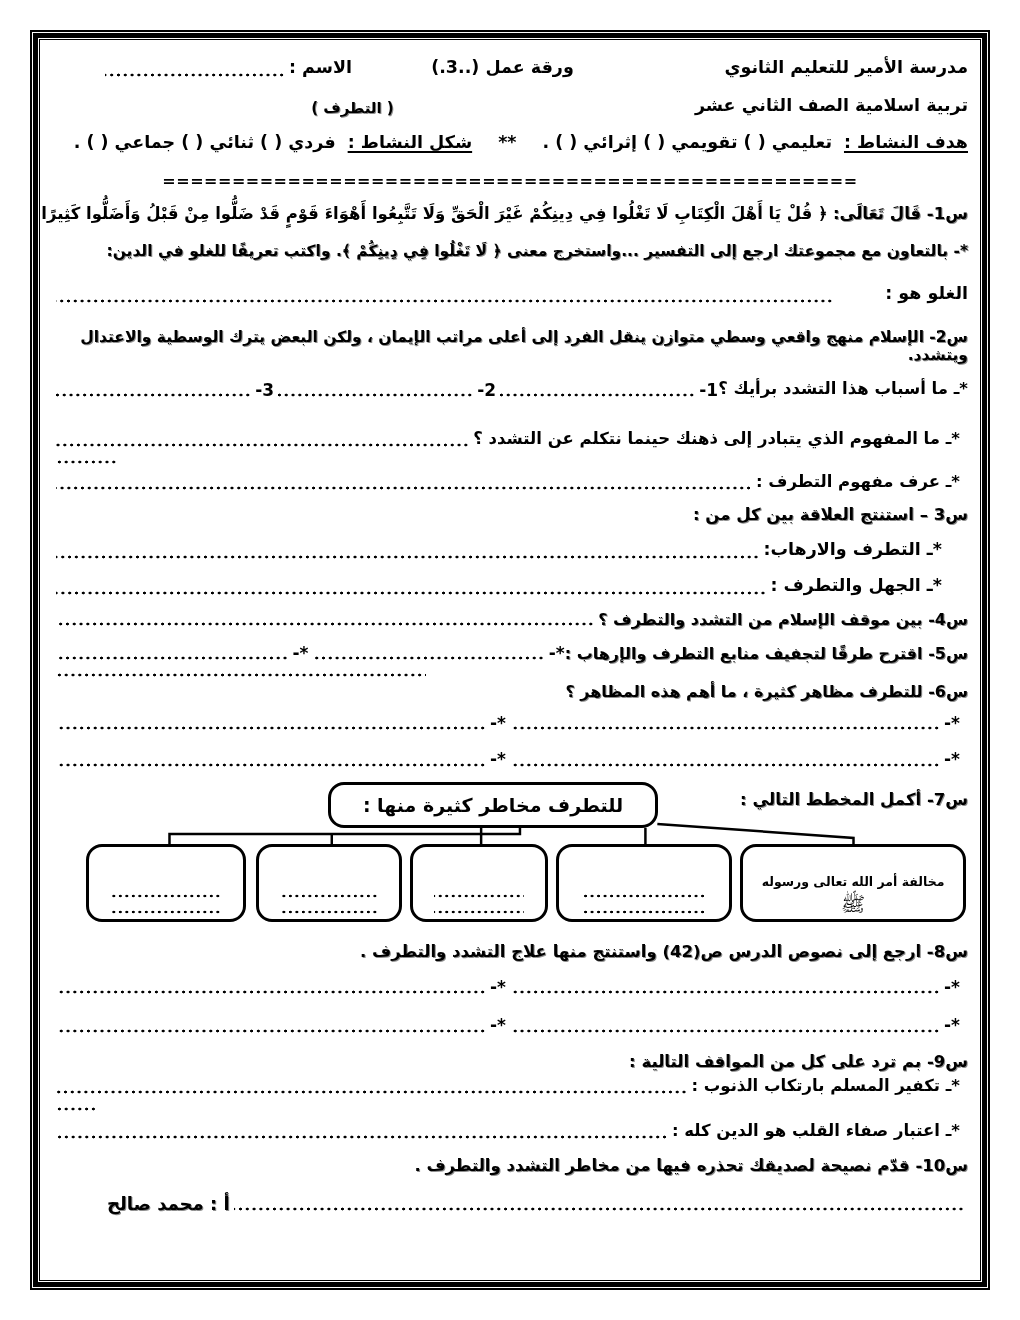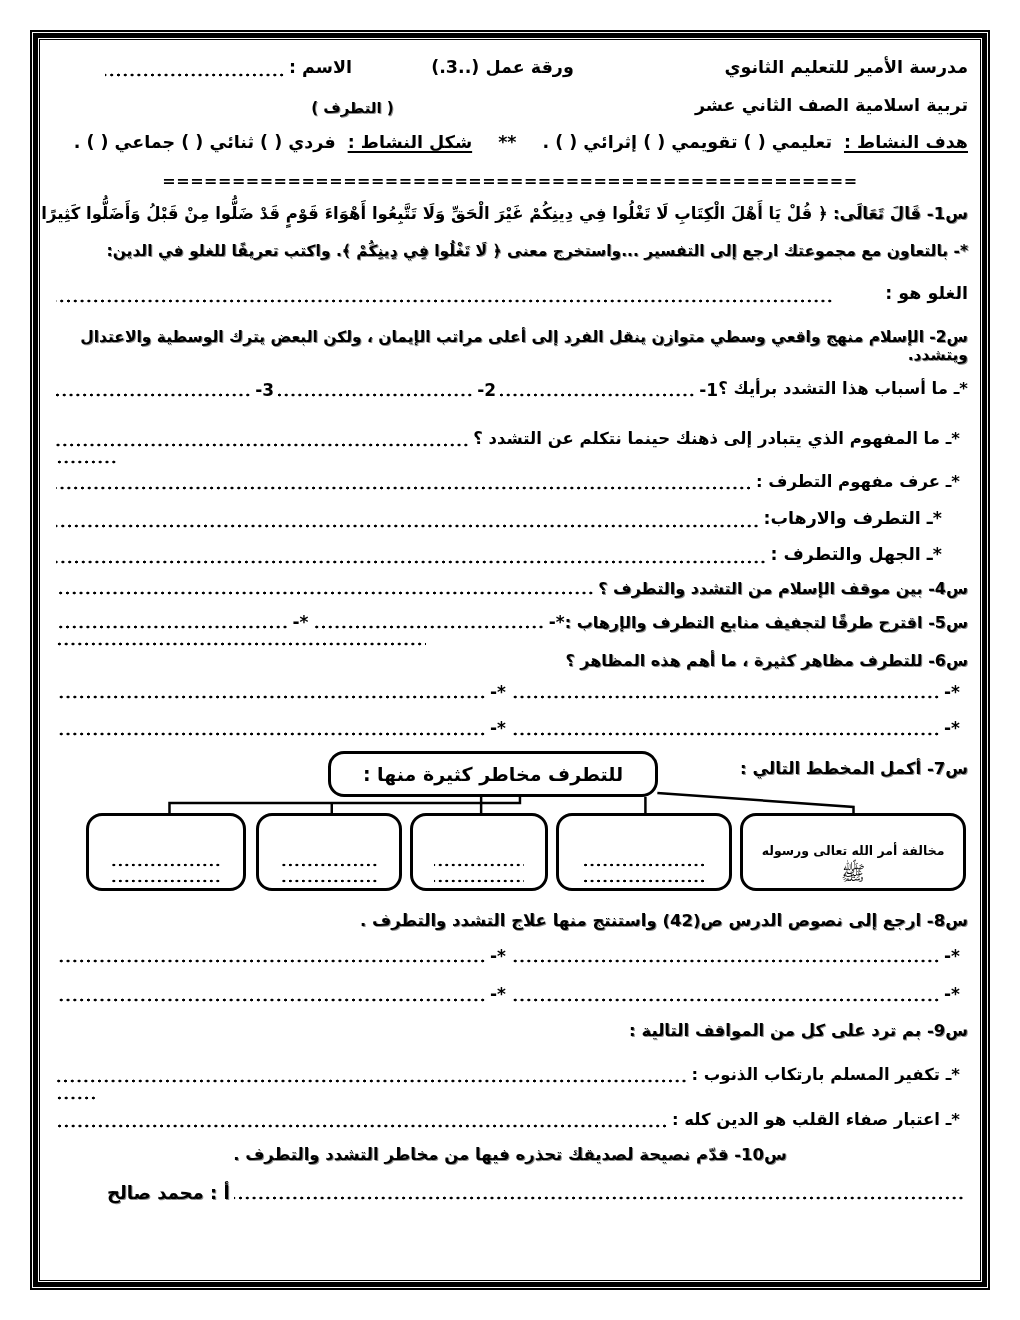--- a/index.html
+++ b/index.html
@@ -131,20 +131,21 @@
       <span class="bold17">*ـ ما المفهوم الذي يتبادر إلى ذهنك حينما نتكلم عن التشدد ؟</span>
       <span class="dl"></span>
     </div>
     <div class="stub" style="width:60px;"></div>
 
     <div class="row pr2" style="margin-top:6px;">
       <span class="bold17">*ـ عرف مفهوم التطرف :</span>
       <span class="dl"></span>
     </div>
 
+    <div class="deco" style="font-size:16.5px;margin-top:12px;">س3 – استنتج العلاقة بين كل من :</div>
 
     <div class="row pr1" style="margin-top:14px;">
       <span class="bold18">*ـ التطرف والارهاب:</span>
       <span class="dl"></span>
     </div>
     <div class="row pr1" style="margin-top:12px;">
       <span class="bold18">*ـ الجهل والتطرف :</span>
       <span class="dl"></span>
     </div>
 
@@ -222,32 +223,32 @@
     </div>
     <div class="row pr2" style="margin-top:18px;">
       <span class="mk">*-</span>
       <span class="dl"></span>
       <span class="mk">*-</span>
       <span class="dl"></span>
     </div>
 
     <div class="deco" style="font-size:16.5px;margin-top:16px;">س9- بم ترد على كل من المواقف التالية :</div>
 
-    <div class="row pr2" style="margin-top:24px;">
+    <div class="row pr2" style="margin-top:4px;">
       <span class="bold17">*ـ تكفير المسلم بارتكاب الذنوب :</span>
       <span class="dl"></span>
     </div>
     <div class="stub" style="width:40px;"></div>
 
     <div class="row pr2" style="margin-top:8px;">
       <span class="bold17">*ـ اعتبار صفاء القلب هو الدين كله :</span>
       <span class="dl"></span>
     </div>
 
-    <div class="deco" style="font-size:16.5px;margin-top:14px;text-align:center;">س10- قدّم نصيحة  لصديقك تحذره فيها من مخاطر  التشدد والتطرف .</div>
+    <div class="deco" style="font-size:16.5px;margin-top:14px;">س10- قدّم نصيحة  لصديقك تحذره فيها من مخاطر  التشدد والتطرف .</div>
 
     <div class="row" style="margin-top:18px;">
       <span class="dl"></span>
       <span class="deco teacher">أ : محمد صالح</span>
     </div>
 
   </div>
  </div>
 </div>
 

